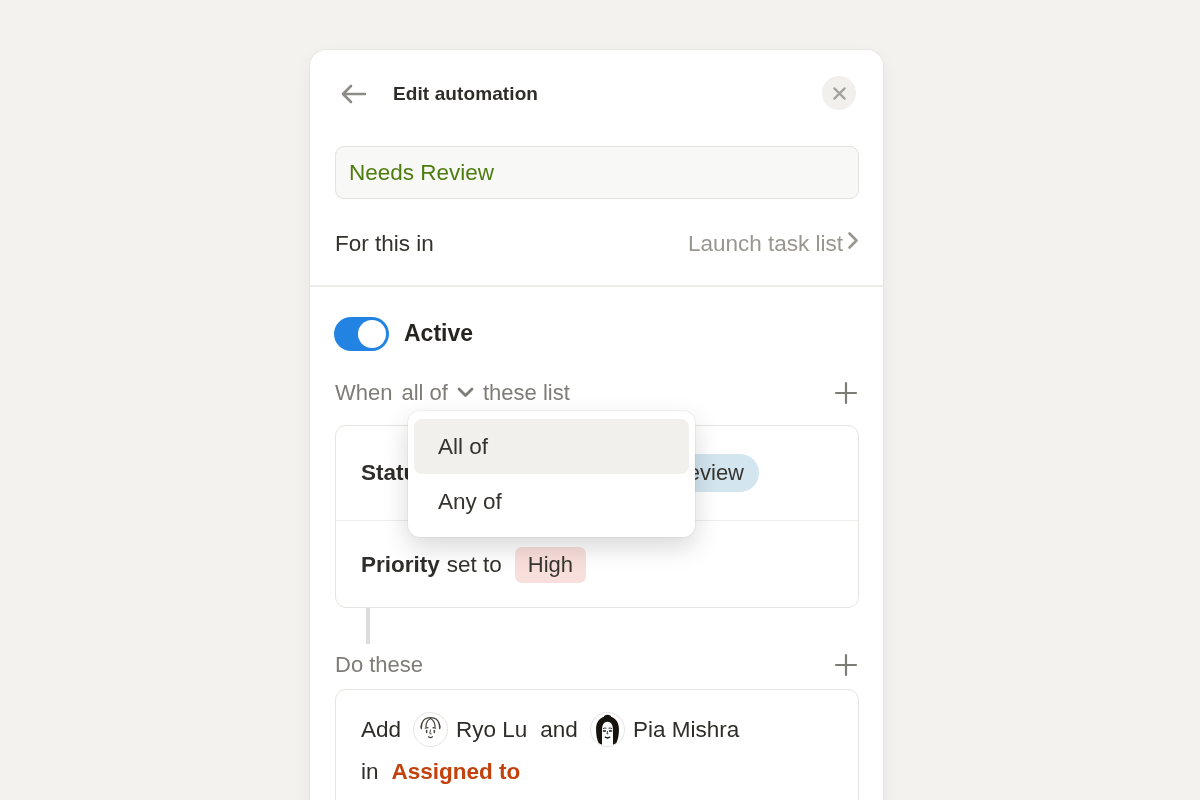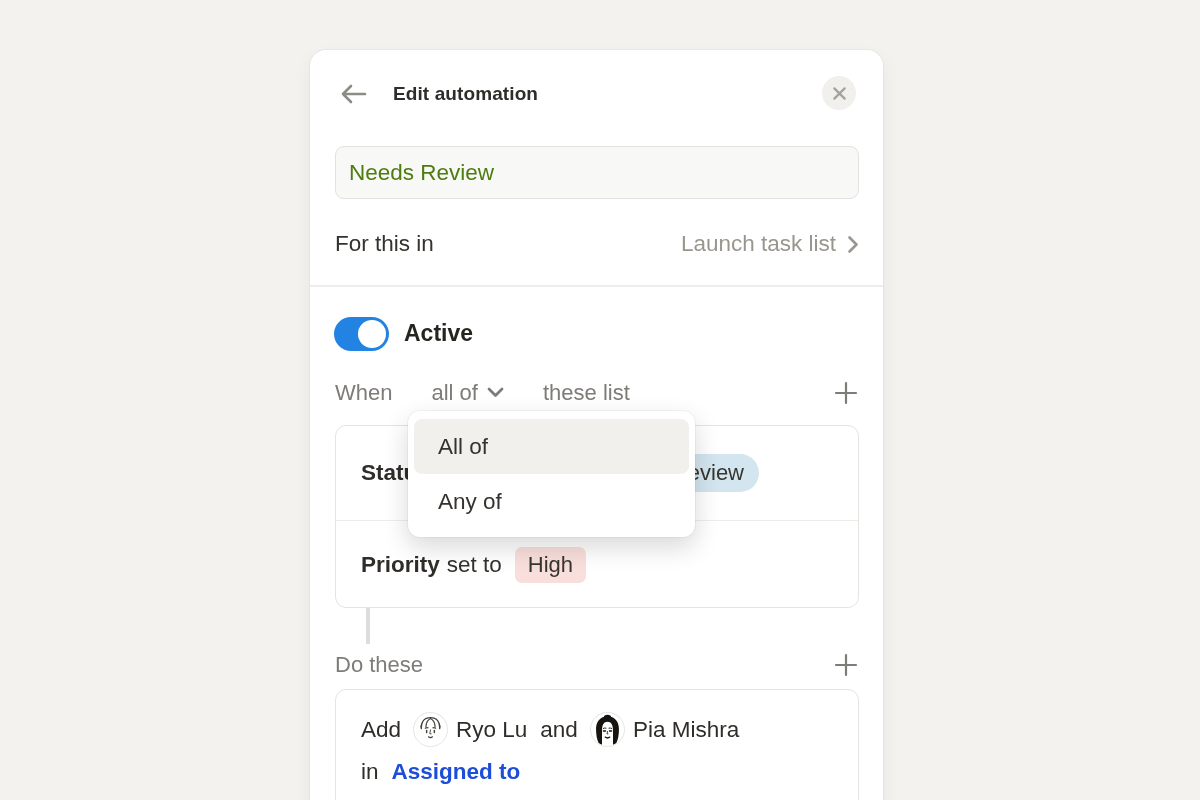--- a/index.html
+++ b/index.html
@@ -23,30 +23,30 @@
   .close-btn{position:absolute;right:0;top:1px;width:34px;height:34px;border-radius:50%;
     background:#F1F0ED;border:none;display:flex;align-items:center;justify-content:center;cursor:pointer;padding:0;}
   
   .name-input{left:25px;top:96px;width:524px;height:53px;box-sizing:border-box;
     background:#F8F8F6;border:1.4px solid #E3E2DE;border-radius:9px;
     font-size:22.5px;color:#4d7c0f;padding:0 0 0 13px;outline:none;
     font-family:"Liberation Sans","DejaVu Sans",sans-serif;}
   
   .scope-row{left:25px;top:172px;right:24px;height:44px;display:flex;align-items:center;}
   .scope-label{font-size:22.5px;color:#34322D;}
-  .scope-value-wrap{margin-left:auto;display:flex;align-items:center;gap:11px;cursor:pointer;}
+  .scope-value-wrap{margin-left:auto;display:flex;gap:4px;cursor:pointer;}
   .scope-value{font-size:22.5px;color:#98968F;}
   .divider{left:0;top:235px;width:573px;height:1.5px;background:#EEEDEA;}
   
   .toggle-row{left:24px;top:265px;height:37px;display:flex;align-items:center;}
   .toggle{width:55px;height:34px;border-radius:17px;position:relative;cursor:pointer;flex:0 0 auto;}
   .toggle .knob{position:absolute;top:3px;right:3px;width:28px;height:28px;border-radius:50%;background:#fff;}
   .toggle-label{margin-left:15px;font-size:23px;font-weight:600;color:#26241F;}
   
-  .trigger-row{left:25px;top:327px;right:24px;height:31px;display:flex;align-items:center;color:#7E7C77;font-size:22px;gap:30px;}
+  .trigger-row{left:25px;top:327px;right:24px;height:31px;display:flex;align-items:center;color:#7E7C77;font-size:22px;}
   .trigger-row .op{display:flex;align-items:center;gap:9px;margin:0 9px;cursor:pointer;}
   .plus-btn{margin-left:auto;width:26px;height:26px;border:none;background:transparent;padding:0;cursor:pointer;display:flex;align-items:center;justify-content:center;}
   
   .cond-box{left:25px;top:375px;width:524px;height:183px;box-sizing:border-box;
     border:1.4px solid #E5E4E0;border-radius:11px;background:#fff;}
   .cond-row{position:relative;display:flex;align-items:center;padding-left:25px;font-size:22.5px;cursor:pointer;}
   .cond-row.r1{height:94px;}
   .cond-row.r2{height:87px;}
   .cond-divider{height:1.4px;background:#EEEDEA;}
   .prop{font-weight:600;color:#2F2D29;}
@@ -61,21 +61,21 @@
   .dothis-row{left:25px;top:600px;right:24px;height:30px;display:flex;align-items:center;color:#7E7C77;font-size:22px;}
   
   .action-box{left:25px;top:639px;width:524px;height:190px;box-sizing:border-box;
     border:1.4px solid #E5E4E0;border-radius:11px;background:#fff;padding:22px 24px 0 25px;cursor:pointer;}
   .action-line{display:flex;align-items:center;font-size:22.5px;color:#2F2D29;height:35px;}
   .action-line.l2{margin-top:7px;}
   .action-line .word{margin-right:13px;}
   .avatar{width:33px;height:33px;border-radius:50%;overflow:hidden;flex:0 0 auto;
     box-shadow:0 0 0 1px rgba(15,15,15,0.1);margin-right:9px;background:#fff;}
   .person-name{margin-right:13px;}
-  .prop-bold{font-weight:700;color:#1d4ed8;}
+  .prop-bold{font-weight:700;color:#c2410c;}
   
   .dropdown{left:98px;top:361px;width:287px;height:126px;box-sizing:border-box;z-index:20;
     background:#fff;border-radius:12px;padding:8px 6px;
     box-shadow:0 0 0 1px rgba(15,15,15,0.04),0 10px 26px rgba(15,15,15,0.16);}
   .menu-item{height:55px;border-radius:8px;display:flex;align-items:center;padding-left:24px;
     font-size:22.5px;color:#35332E;cursor:pointer;}
   .menu-item.selected{background:#F1F0ED;}
 </style>
 </head>
 <body style="background-color: rgb(244, 242, 238);">

